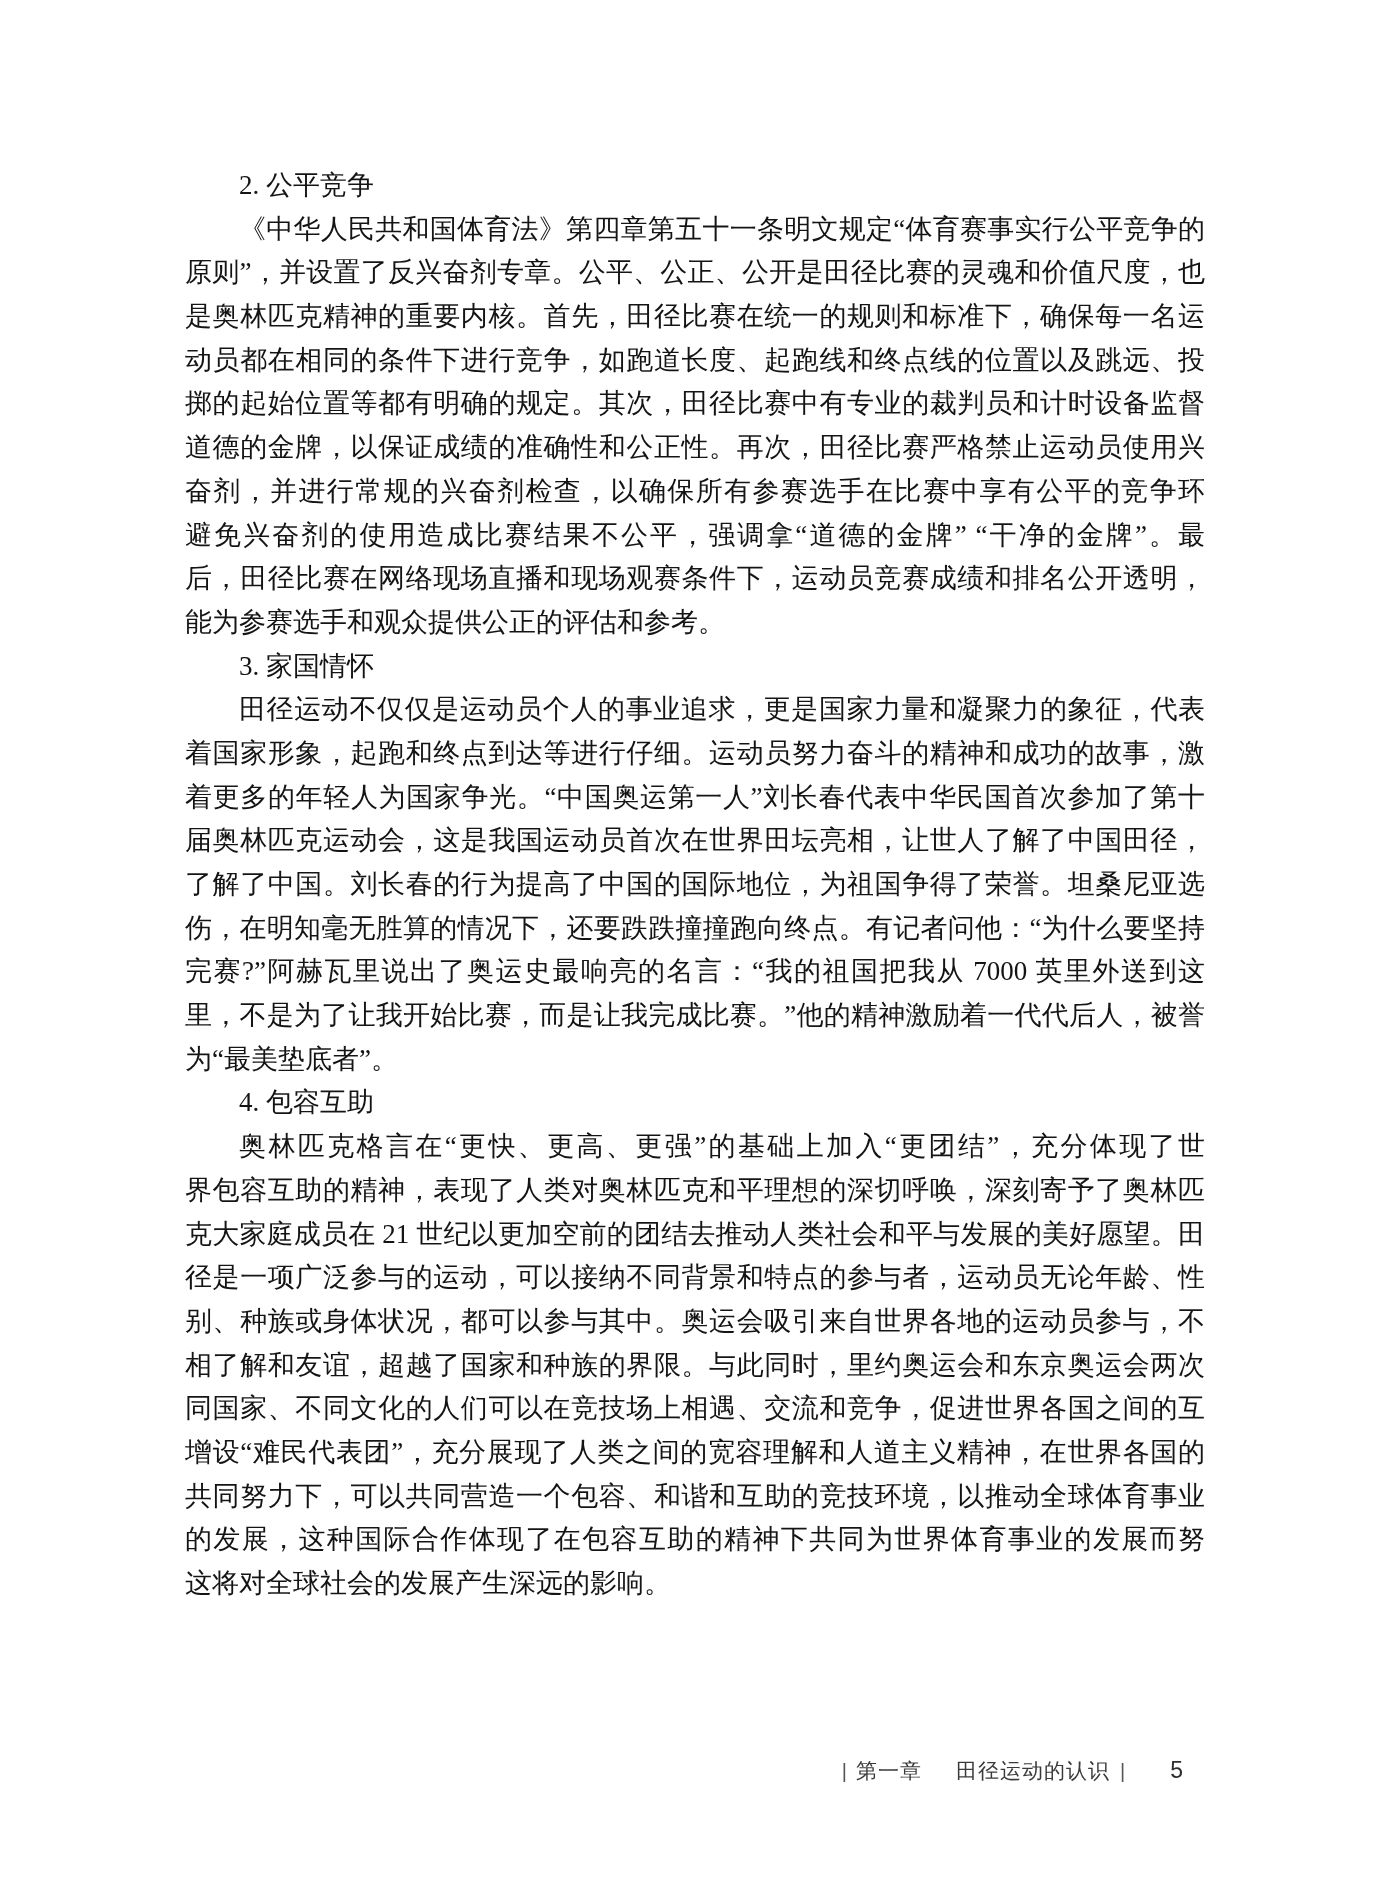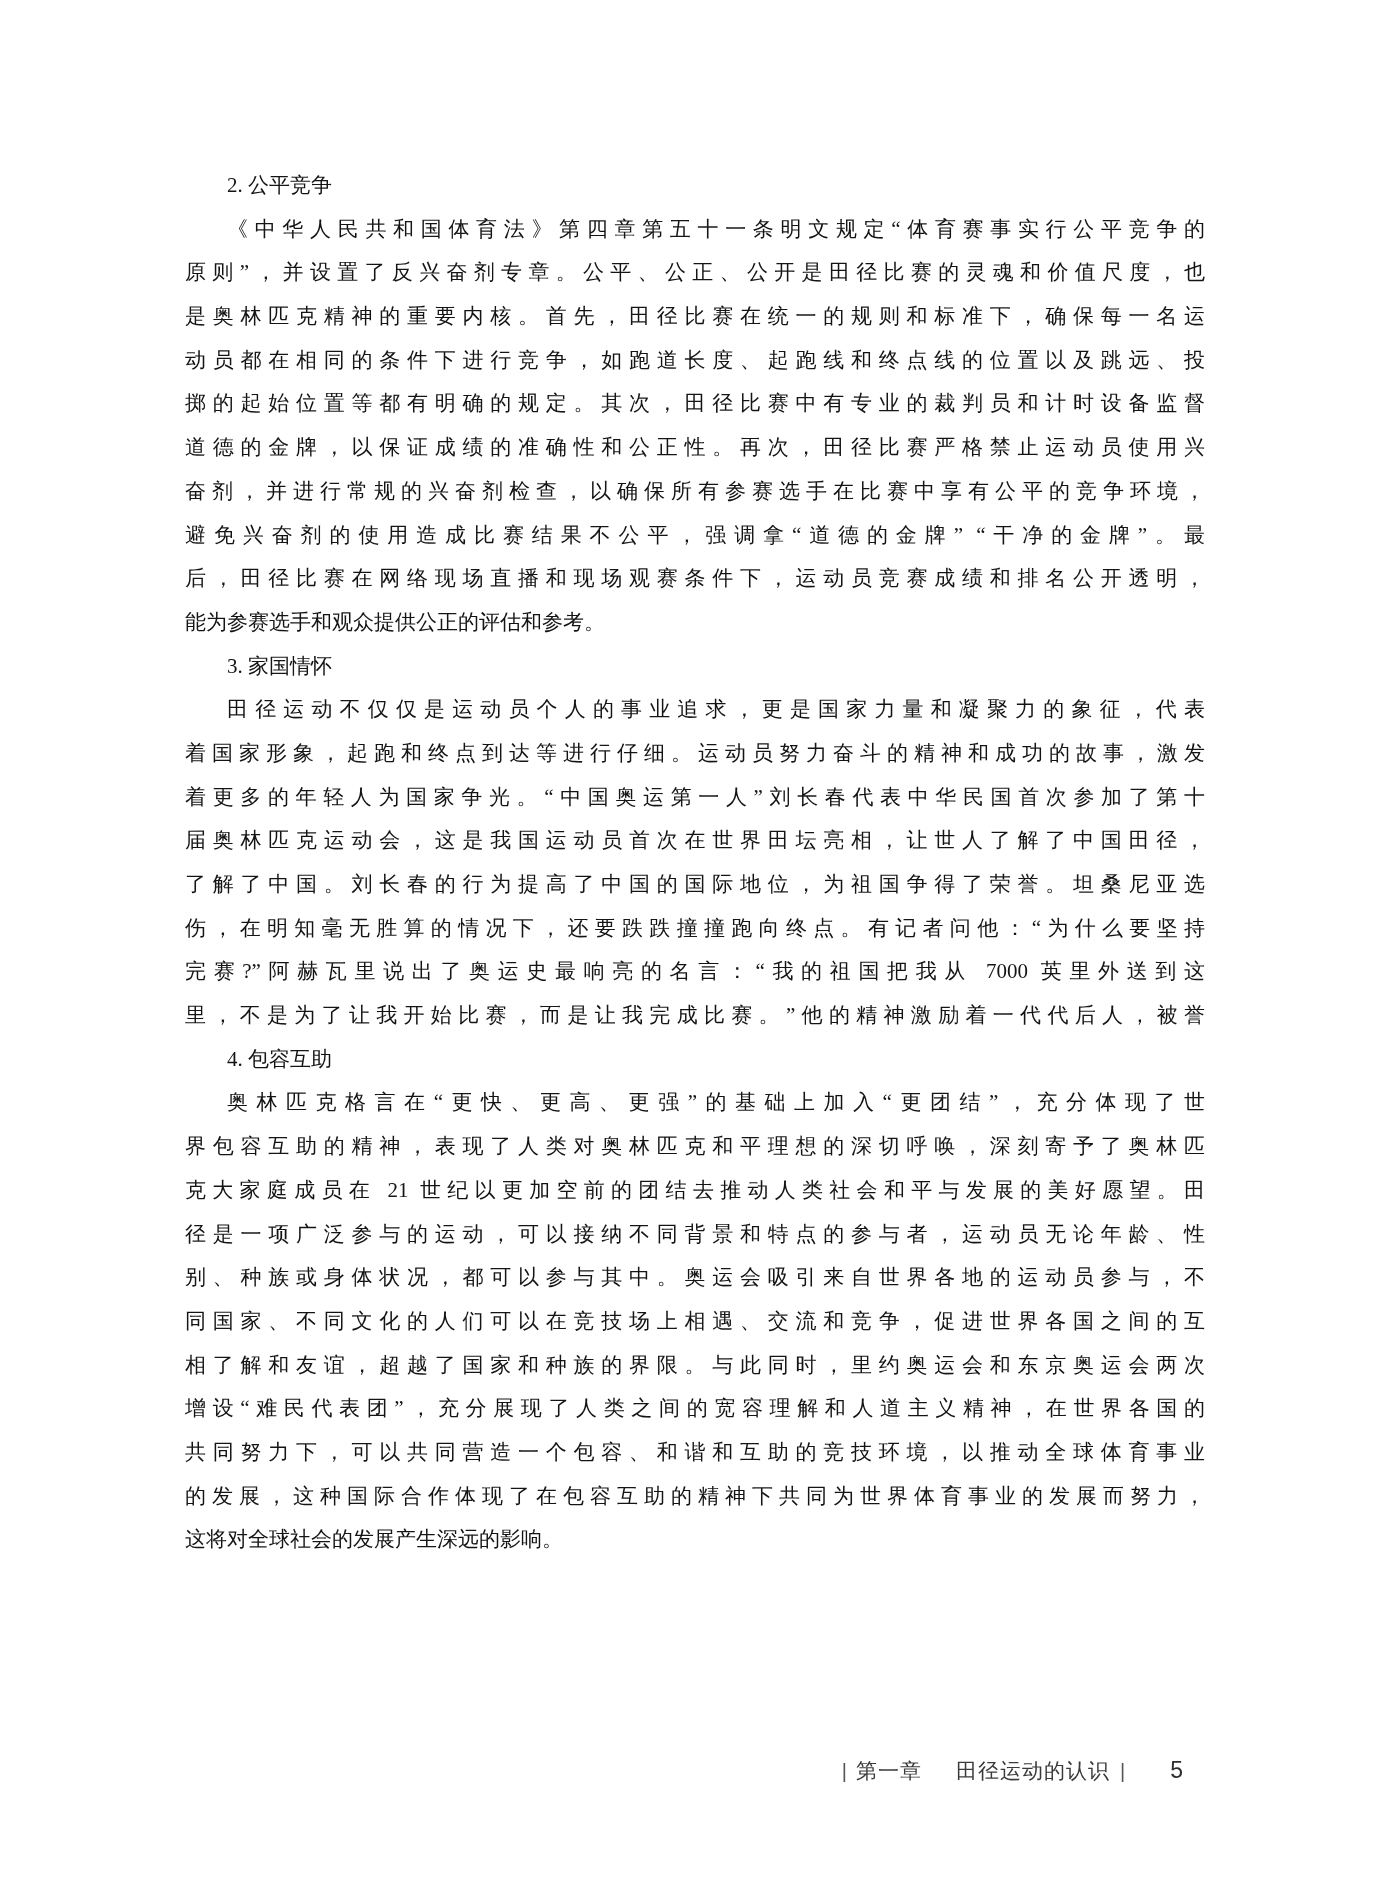--- a/index.html
+++ b/index.html
@@ -17,21 +17,21 @@
     inset: 0;
     background: #ffffff;
   }
   .text-block {
     position: absolute;
     left: 185px;
     top: 164px;
     width: 1020px;
   }
   .line {
-    font-size: 21px;
+    font-size: 27px;
     line-height: 43.7px;
     height: 43.7px;
     color: #141414;
     text-align: justify;
     text-align-last: justify;
     overflow: hidden;
     white-space: normal;
   }
   .line.first { text-indent: 2em; }
   .line.last  { text-align-last: left; }
@@ -82,28 +82,29 @@
       <div class="line last">能为参赛选手和观众提供公正的评估和参考。</div>
       <div class="line heading">3. 家国情怀</div>
       <div class="line first">田径运动不仅仅是运动员个人的事业追求，更是国家力量和凝聚力的象征，代表</div>
       <div class="line">着国家形象，起跑和终点到达等进行仔细。运动员努力奋斗的精神和成功的故事，激发</div>
       <div class="line">着更多的年轻人为国家争光。“中国奥运第一人”刘长春代表中华民国首次参加了第十</div>
       <div class="line">届奥林匹克运动会，这是我国运动员首次在世界田坛亮相，让世人了解了中国田径，</div>
       <div class="line">了解了中国。刘长春的行为提高了中国的国际地位，为祖国争得了荣誉。坦桑尼亚选</div>
       <div class="line">伤，在明知毫无胜算的情况下，还要跌跌撞撞跑向终点。有记者问他：“为什么要坚持</div>
       <div class="line">完赛?”阿赫瓦里说出了奥运史最响亮的名言：“我的祖国把我从 7000 英里外送到这</div>
       <div class="line">里，不是为了让我开始比赛，而是让我完成比赛。”他的精神激励着一代代后人，被誉</div>
+      <div class="line last">为“最美垫底者”。</div>
       <div class="line heading">4. 包容互助</div>
       <div class="line first">奥林匹克格言在“更快、更高、更强”的基础上加入“更团结”，充分体现了世</div>
       <div class="line">界包容互助的精神，表现了人类对奥林匹克和平理想的深切呼唤，深刻寄予了奥林匹</div>
       <div class="line">克大家庭成员在 21 世纪以更加空前的团结去推动人类社会和平与发展的美好愿望。田</div>
       <div class="line">径是一项广泛参与的运动，可以接纳不同背景和特点的参与者，运动员无论年龄、性</div>
       <div class="line">别、种族或身体状况，都可以参与其中。奥运会吸引来自世界各地的运动员参与，不</div>
+      <div class="line">相了解和友谊，超越了国家和种族的界限。与此同时，里约奥运会和东京奥运会两次</div>
       <div class="line">同国家、不同文化的人们可以在竞技场上相遇、交流和竞争，促进世界各国之间的互</div>
-      <div class="line">相了解和友谊，超越了国家和种族的界限。与此同时，里约奥运会和东京奥运会两次</div>
       <div class="line">增设“难民代表团”，充分展现了人类之间的宽容理解和人道主义精神，在世界各国的</div>
       <div class="line">共同努力下，可以共同营造一个包容、和谐和互助的竞技环境，以推动全球体育事业</div>
       <div class="line">的发展，这种国际合作体现了在包容互助的精神下共同为世界体育事业的发展而努力，</div>
       <div class="line last">这将对全球社会的发展产生深远的影响。</div>
     </main>
 
   <footer class="footer">
     <span class="bar">|</span>
     <span class="chap">第一章</span>
     <span class="ttl">田径运动的认识</span>

